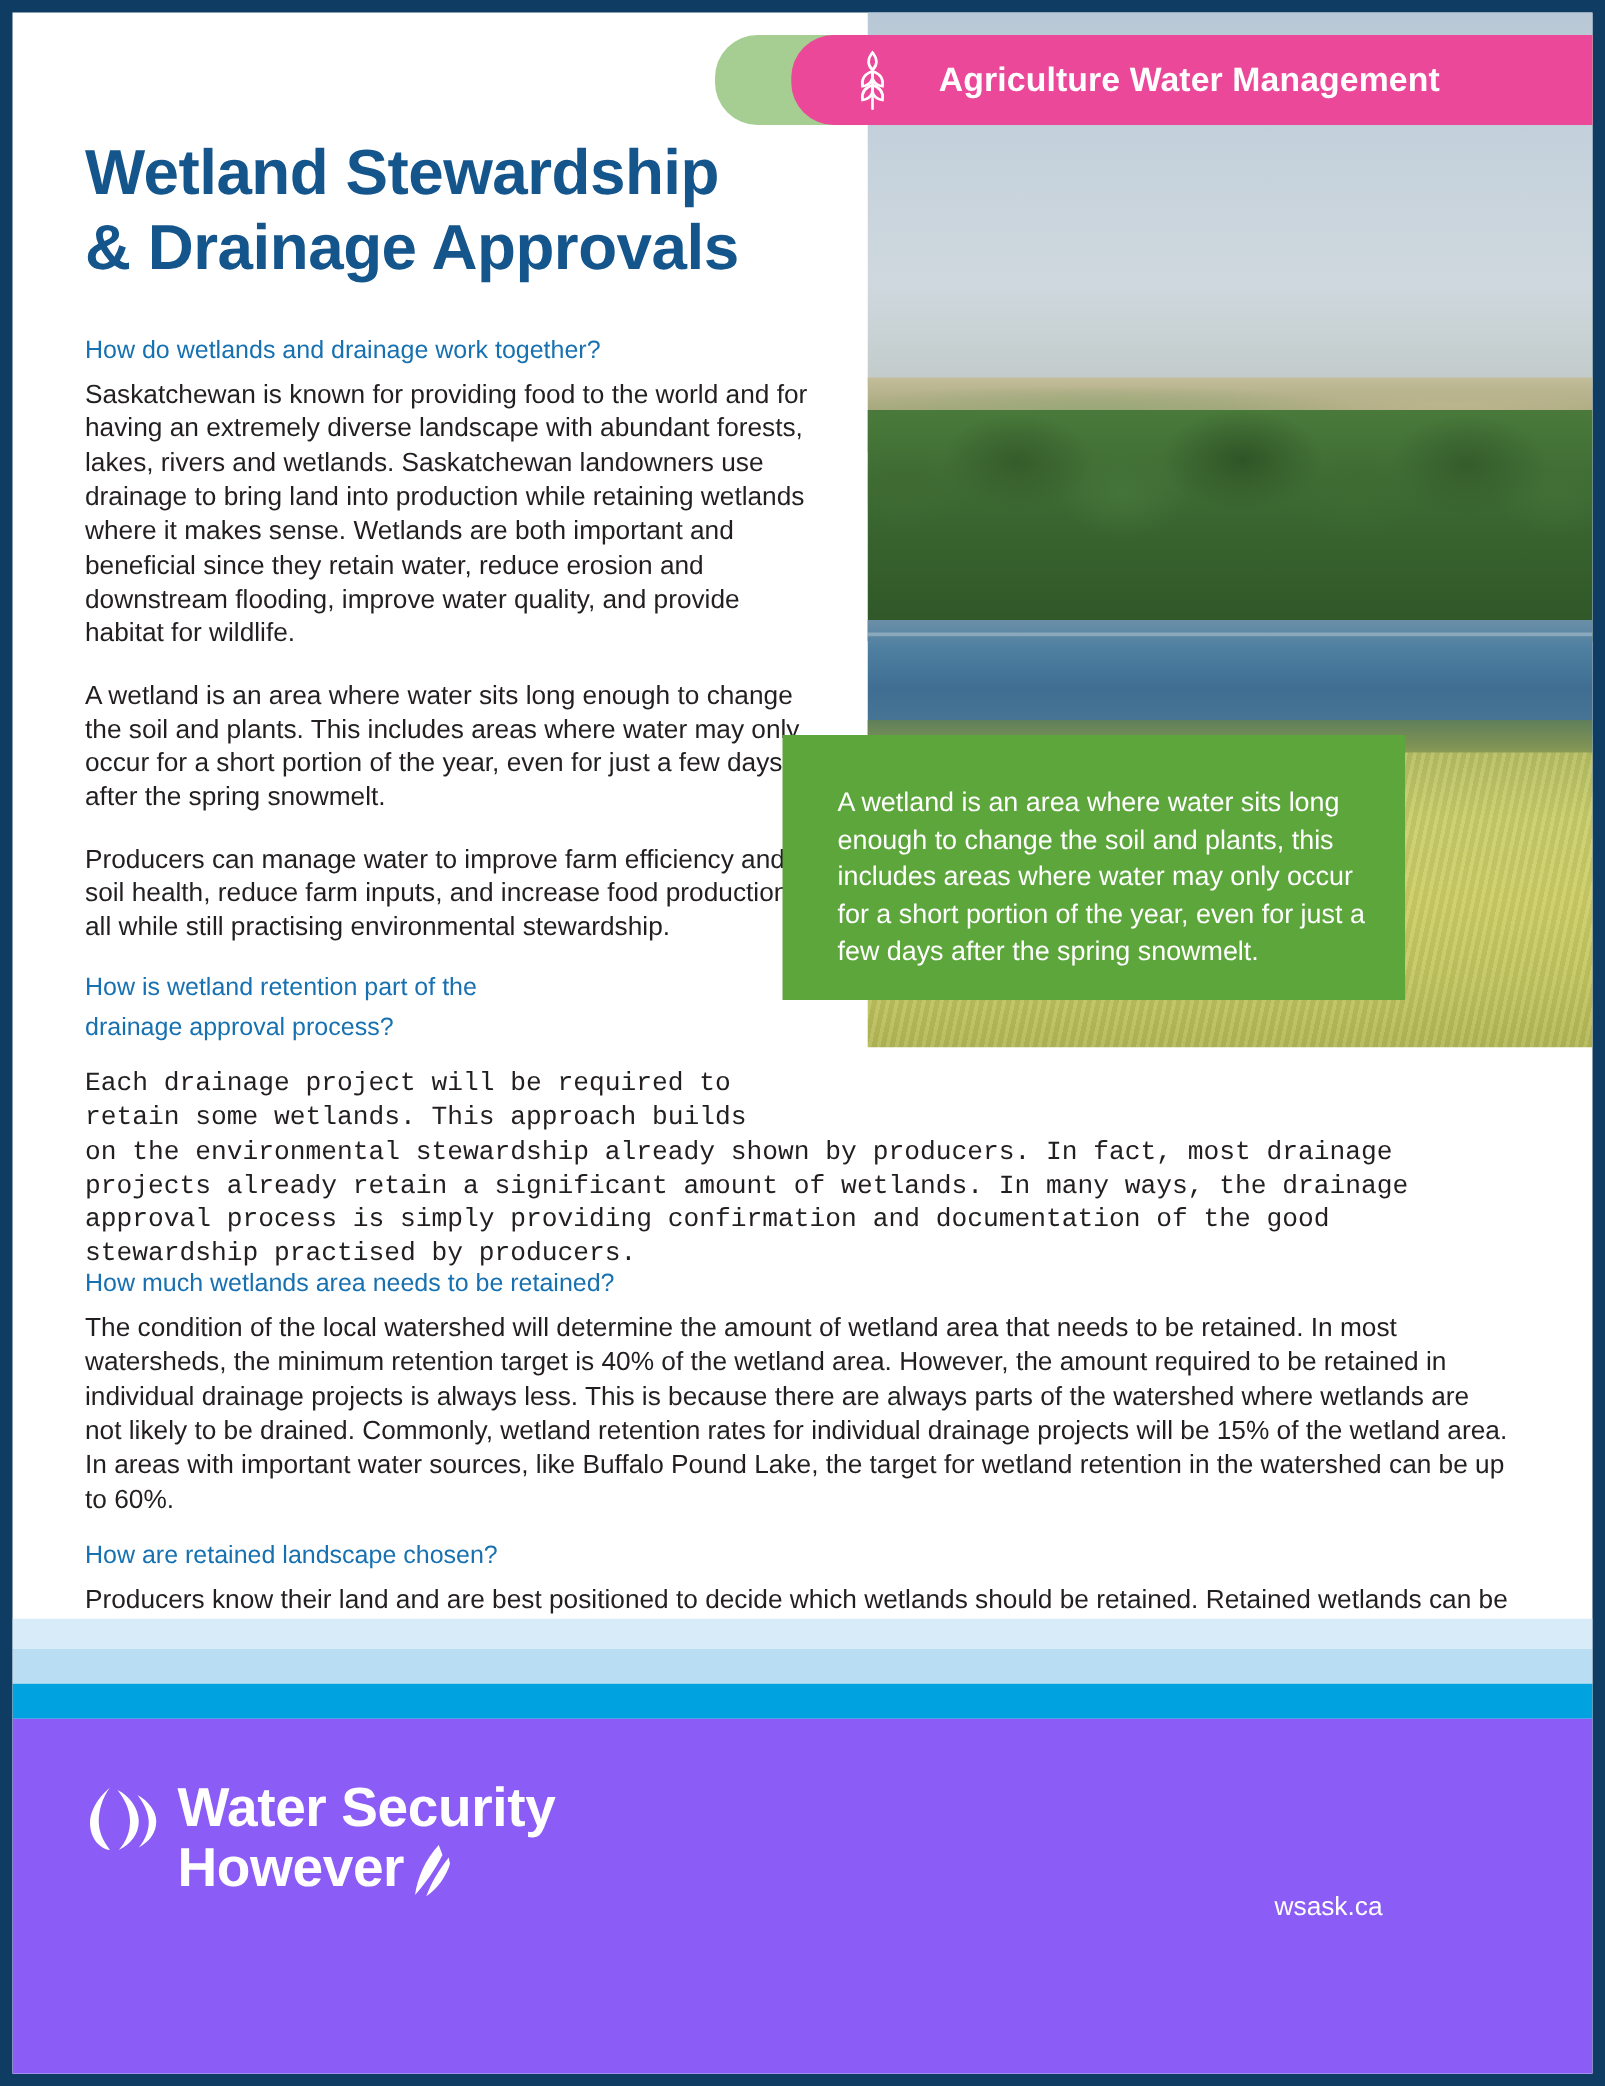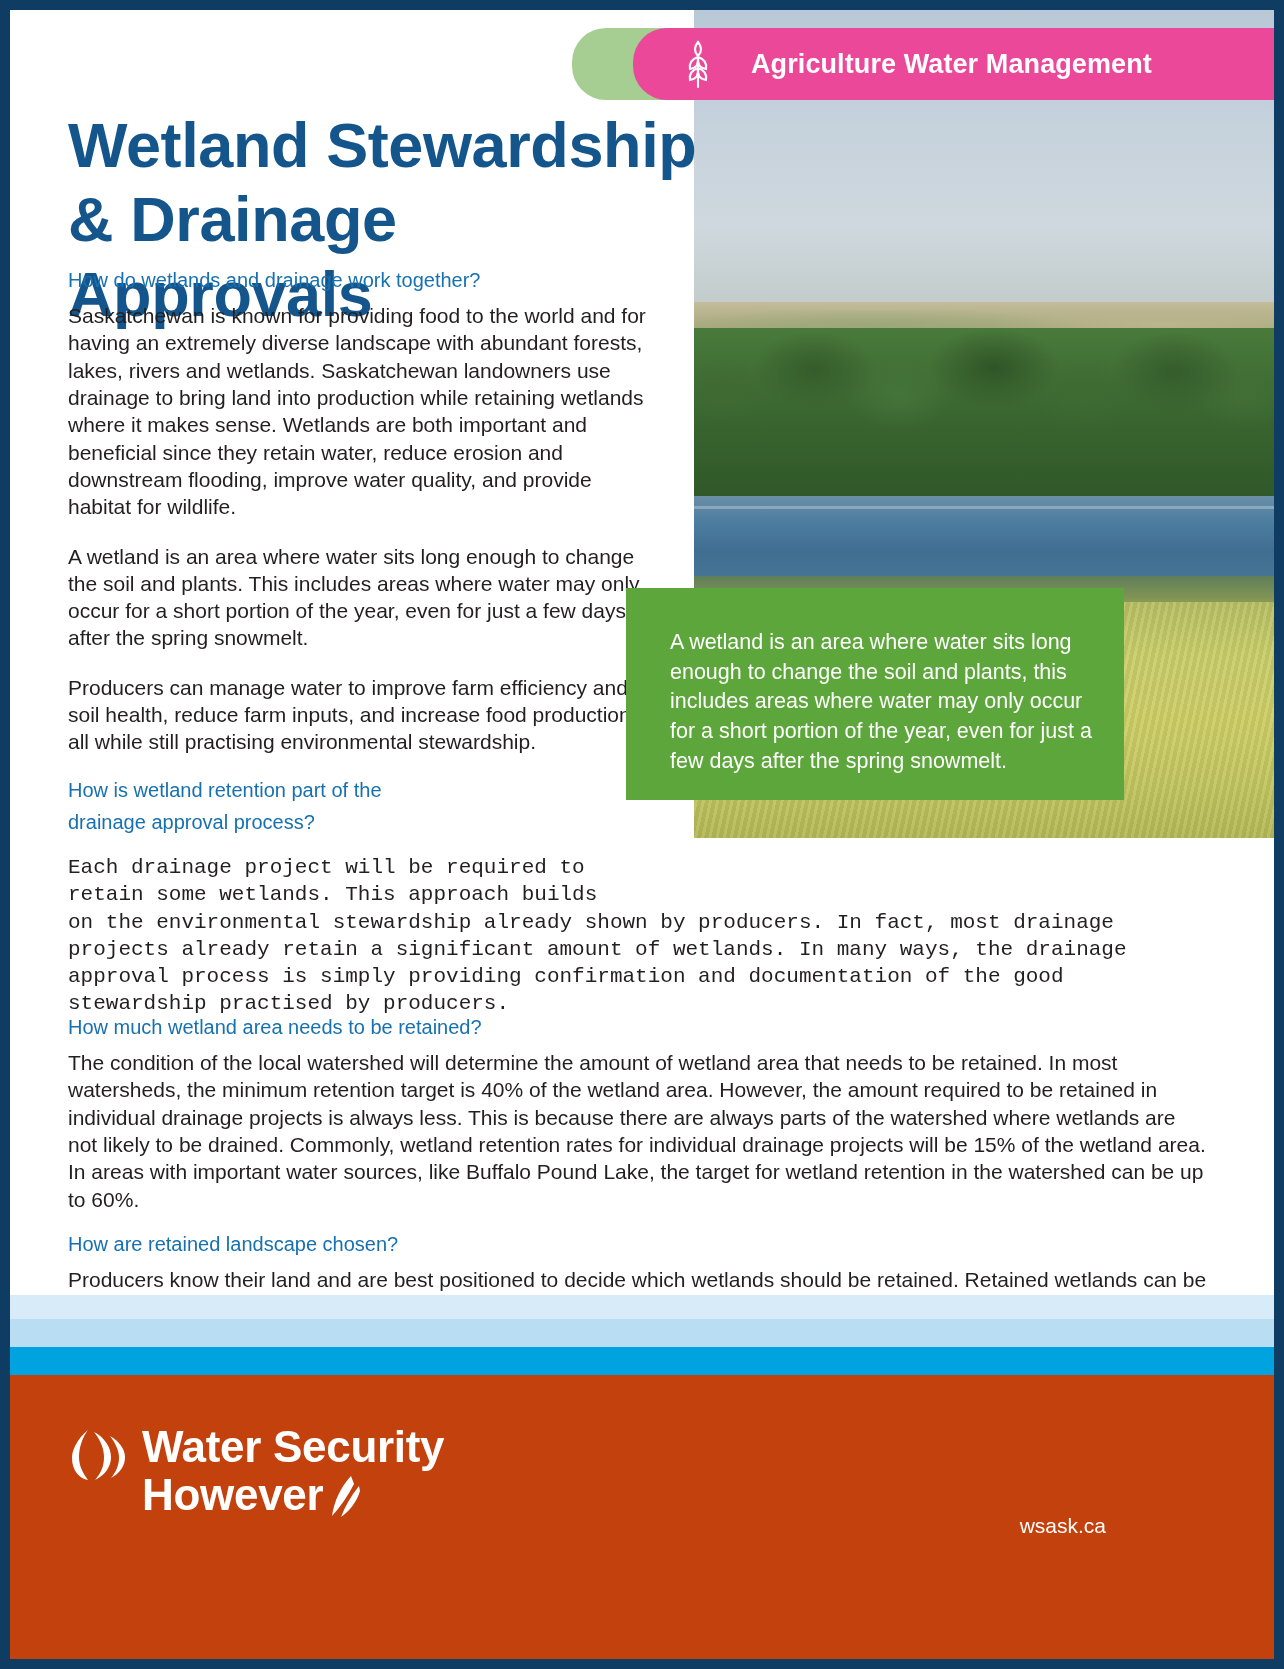--- a/index.html
+++ b/index.html
@@ -115,21 +115,21 @@
     letter-spacing: .1px;
     white-space: nowrap;
   }
 
   
   .doc-title {
     position: absolute;
     left: 58px; top: 98px;
     width: 640px;
     color: #14558c;
-    font-size: 63px;
+    font-size: 51px;
     font-weight: bold;
     line-height: 1.18;
     letter-spacing: -0.4px;
   }
   .doc-title .line { display:block; }
 
   
   .col-narrow {
     position: absolute;
     left: 58px;
@@ -184,21 +184,21 @@
     font-size: 21.5px;
     line-height: 1.38;
   }
 
   
   .band1 { position:absolute; left:0; top:1285px; width:1264px; height:24px; background:#d7ecf8; }
   .band2 { position:absolute; left:0; top:1309px; width:1264px; height:28px; background:#b9ddf2; }
   .band3 { position:absolute; left:0; top:1337px; width:1264px; height:28px; background:#00a3e0; }
   .footer {
     position:absolute; left:0; top:1365px; width:1264px; height:284px;
-    background:#c2410c;
+    background:#8b5cf6;
   }
 
   .logo {
     position: absolute;
     left: 56px;
     top: 48px;
     display: flex;
     align-items: flex-start;
   }
   .logo-mark { width: 62px; height: 56px; margin-top: 4px; }
@@ -273,21 +273,21 @@
     <div class="callout">
       <p>A wetland is an area where water sits long enough to change the soil and plants, this includes areas where water may only occur for a short portion of the year, even for just a few days after the spring snowmelt.</p>
     </div>
 
     <div class="col-wide" style="top:844px;font-family:Liberation Mono, monospace;">
       <div class="wrap-float"></div>
       <p class="body">Each drainage project will be required to retain some wetlands. This approach builds on the environmental stewardship already shown by producers. In fact, most drainage projects already retain a significant amount of wetlands. In many ways, the drainage approval process is simply providing confirmation and documentation of the good stewardship practised by producers.</p>
     </div>
 
     <div class="col-wide" style="top:1005px;">
-      <h2 class="section">How much wetland area needs to be retained?</h2>
+      <h2 class="section">How much wetlands area needs to be retained?</h2>
       <p class="body">The condition of the local watershed will determine the amount of wetland area that needs to be retained. In most watersheds, the minimum retention target is 40% of the wetland area. However, the amount required to be retained in individual drainage projects is always less. This is because there are always parts of the watershed where wetlands are not likely to be drained. Commonly, wetland retention rates for individual drainage projects will be 15% of the wetland area. In areas with important water sources, like Buffalo Pound Lake, the target for wetland retention in the watershed can be up to 60%.</p>
     </div>
 
     <div class="col-wide" style="top:1222px;">
       <h2 class="section">How are retained landscape chosen?</h2>
       <p class="body">Producers know their land and are best positioned to decide which wetlands should be retained. Retained wetlands can be within the project boundary, adjacent to projects or even several kilometers away. This way, a flexible, farm-level approach can be used.</p>
     </div>
 
     <div class="band1"></div>
     <div class="band2"></div>

